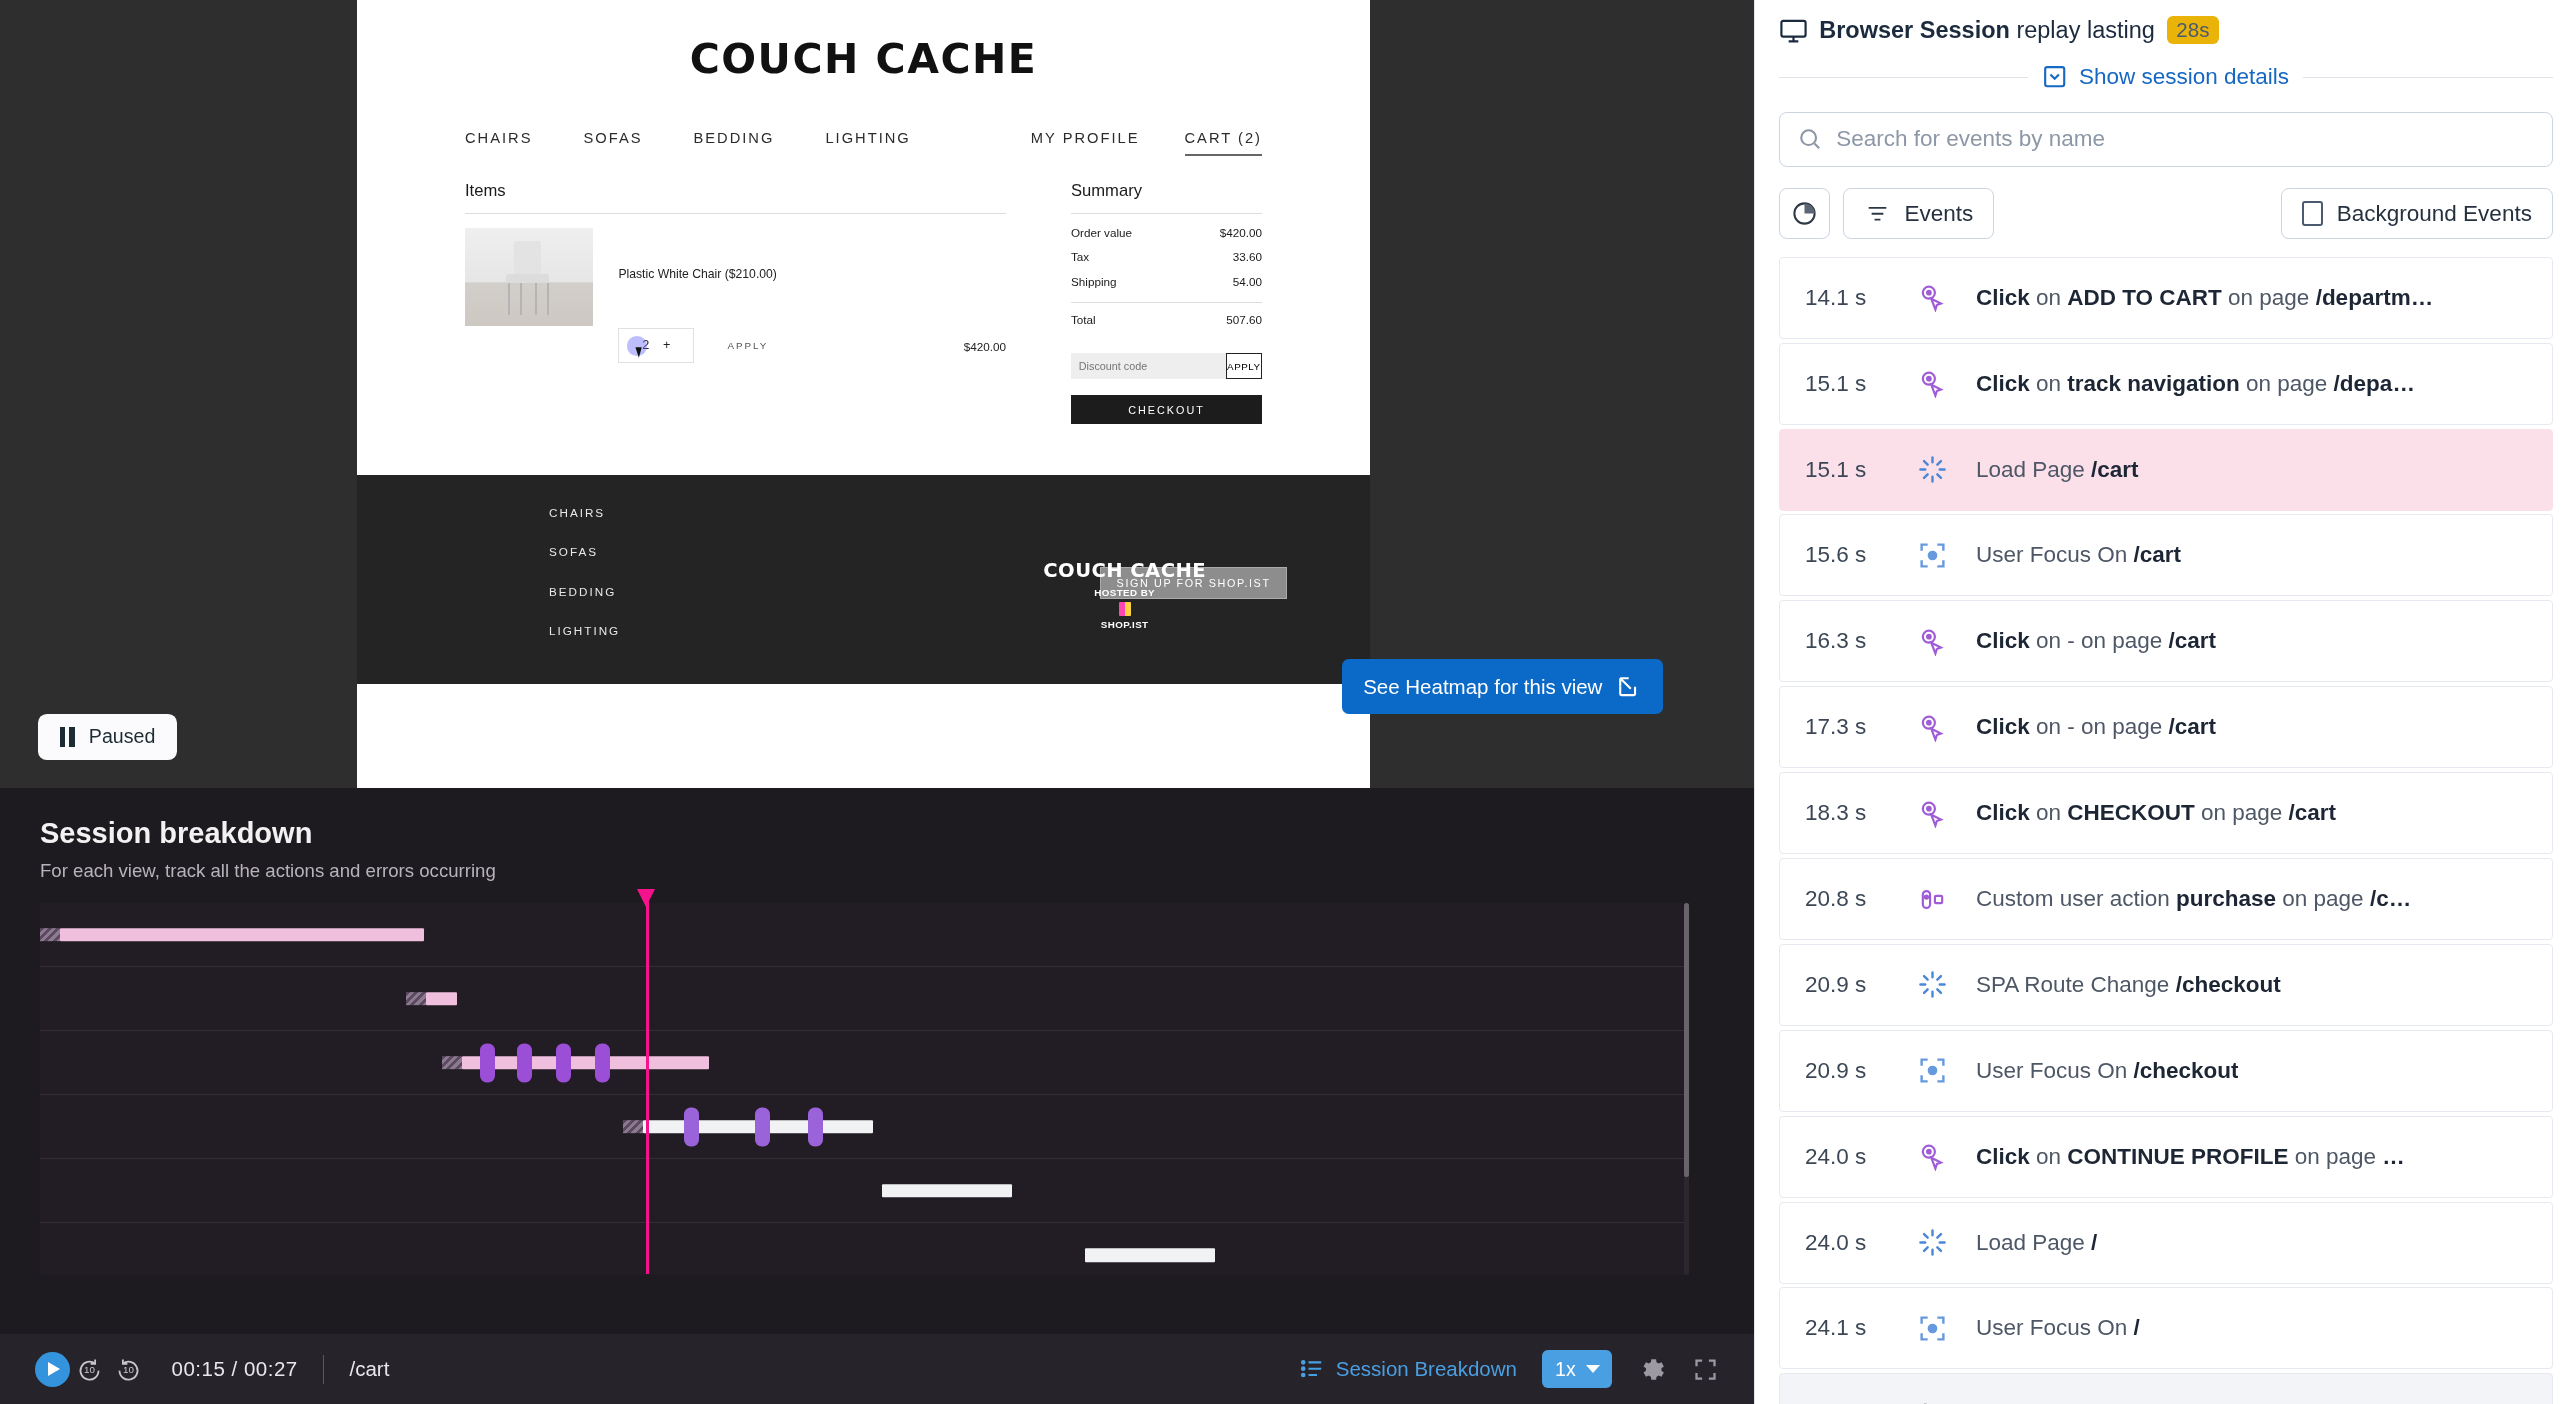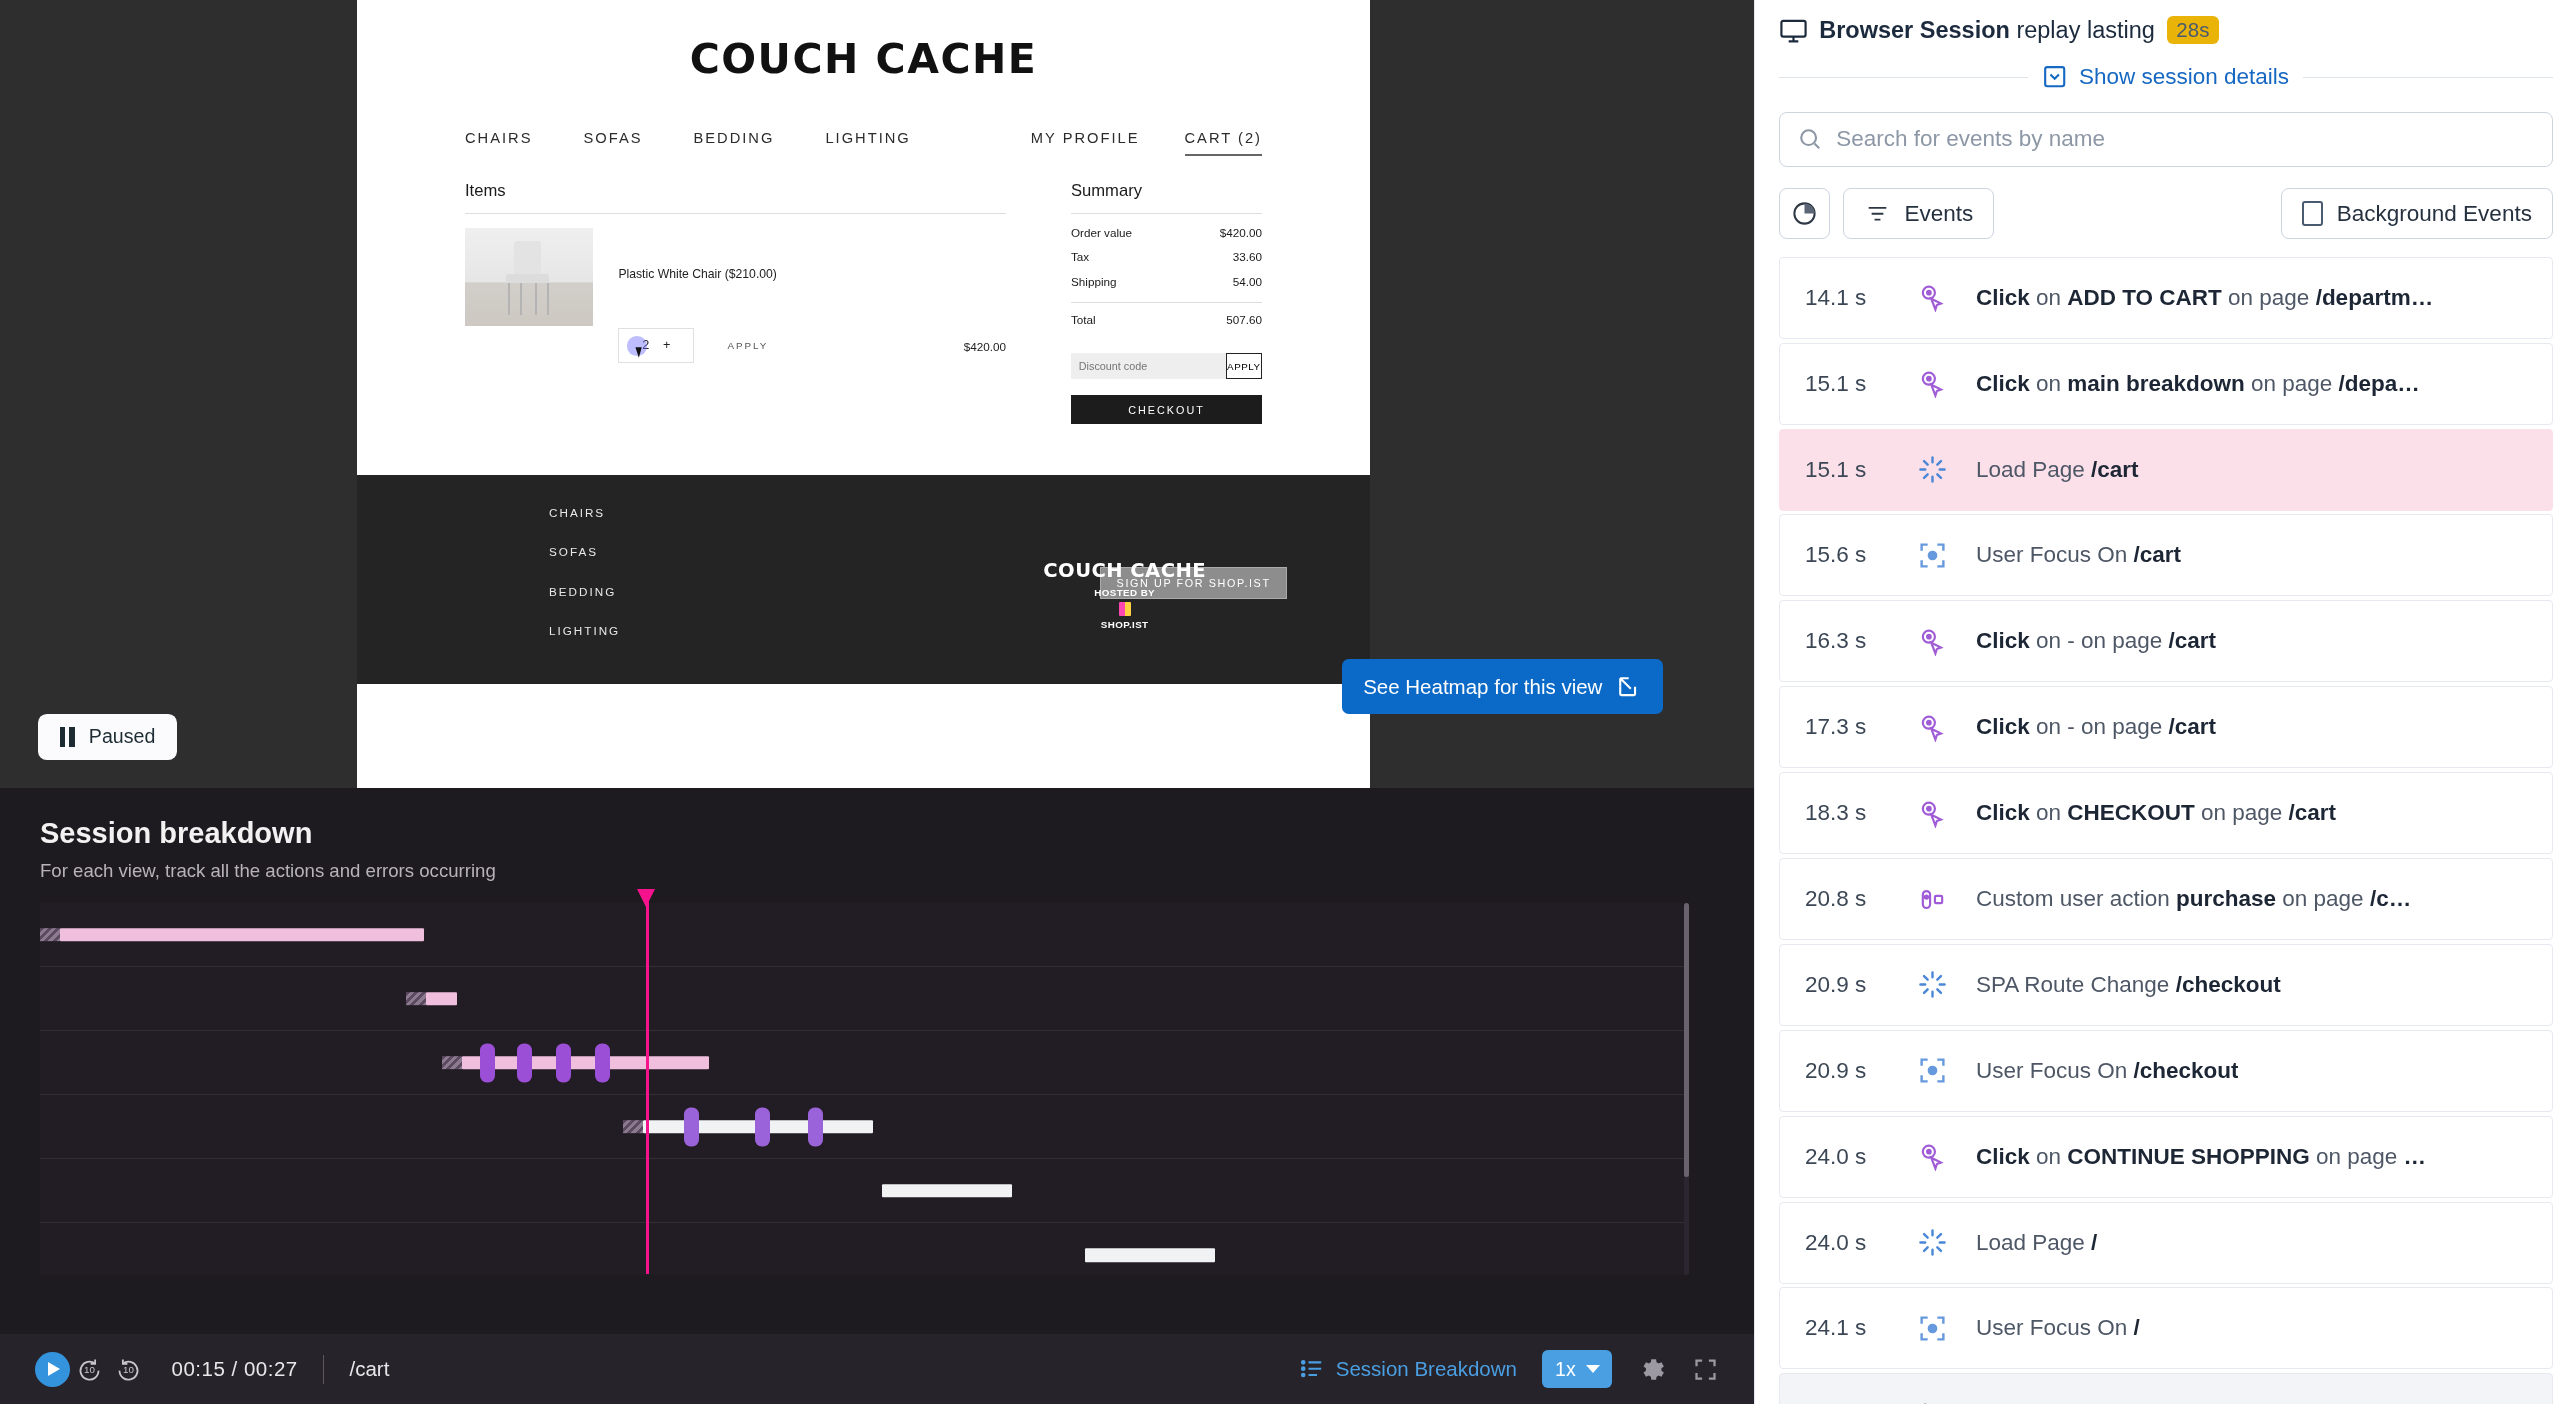--- a/index.html
+++ b/index.html
@@ -443,21 +443,21 @@
         </div>
         <div class="evt-item">
           <span class="evt-time">15.1 s</span>
           <span class="evt-ico">
             <svg width="29" height="29" viewBox="0 0 24 24" fill="none" stroke="#a05bd6" stroke-width="1.8">
               <circle cx="9" cy="8" r="5"></circle>
               <circle cx="9" cy="8" r="1.5" fill="#a05bd6"></circle>
               <path d="M11 13l8 4-3.4 1.2L14.4 22z" fill="none"></path>
             </svg>
           </span>
-          <span class="evt-txt"><b>Click</b> on <b>main breakdown</b> on page <b>/depa…</b></span>
+          <span class="evt-txt"><b>Click</b> on <b>track navigation</b> on page <b>/depa…</b></span>
         </div>
         <div class="evt-item sel">
           <span class="evt-time">15.1 s</span>
           <span class="evt-ico">
             <svg width="29" height="29" viewBox="0 0 24 24" stroke="#4a87d6" stroke-width="2" stroke-linecap="round">
               <path d="M12 2v4M12 18v4M2 12h4M18 12h4M5 5l3 3M16 16l3 3M19 5l-3 3M8 16l-3 3"></path>
             </svg>
           </span>
           <span class="evt-txt">Load Page <b>/cart</b></span>
         </div>
@@ -536,21 +536,21 @@
         </div>
         <div class="evt-item">
           <span class="evt-time">24.0 s</span>
           <span class="evt-ico">
             <svg width="29" height="29" viewBox="0 0 24 24" fill="none" stroke="#a05bd6" stroke-width="1.8">
               <circle cx="9" cy="8" r="5"></circle>
               <circle cx="9" cy="8" r="1.5" fill="#a05bd6"></circle>
               <path d="M11 13l8 4-3.4 1.2L14.4 22z" fill="none"></path>
             </svg>
           </span>
-          <span class="evt-txt"><b>Click</b> on <b>CONTINUE SHOPPING</b> on page <b>…</b></span>
+          <span class="evt-txt"><b>Click</b> on <b>CONTINUE PROFILE</b> on page <b>…</b></span>
         </div>
         <div class="evt-item">
           <span class="evt-time">24.0 s</span>
           <span class="evt-ico">
             <svg width="29" height="29" viewBox="0 0 24 24" stroke="#4a87d6" stroke-width="2" stroke-linecap="round">
               <path d="M12 2v4M12 18v4M2 12h4M18 12h4M5 5l3 3M16 16l3 3M19 5l-3 3M8 16l-3 3"></path>
             </svg>
           </span>
           <span class="evt-txt">Load Page <b>/</b></span>
         </div>

